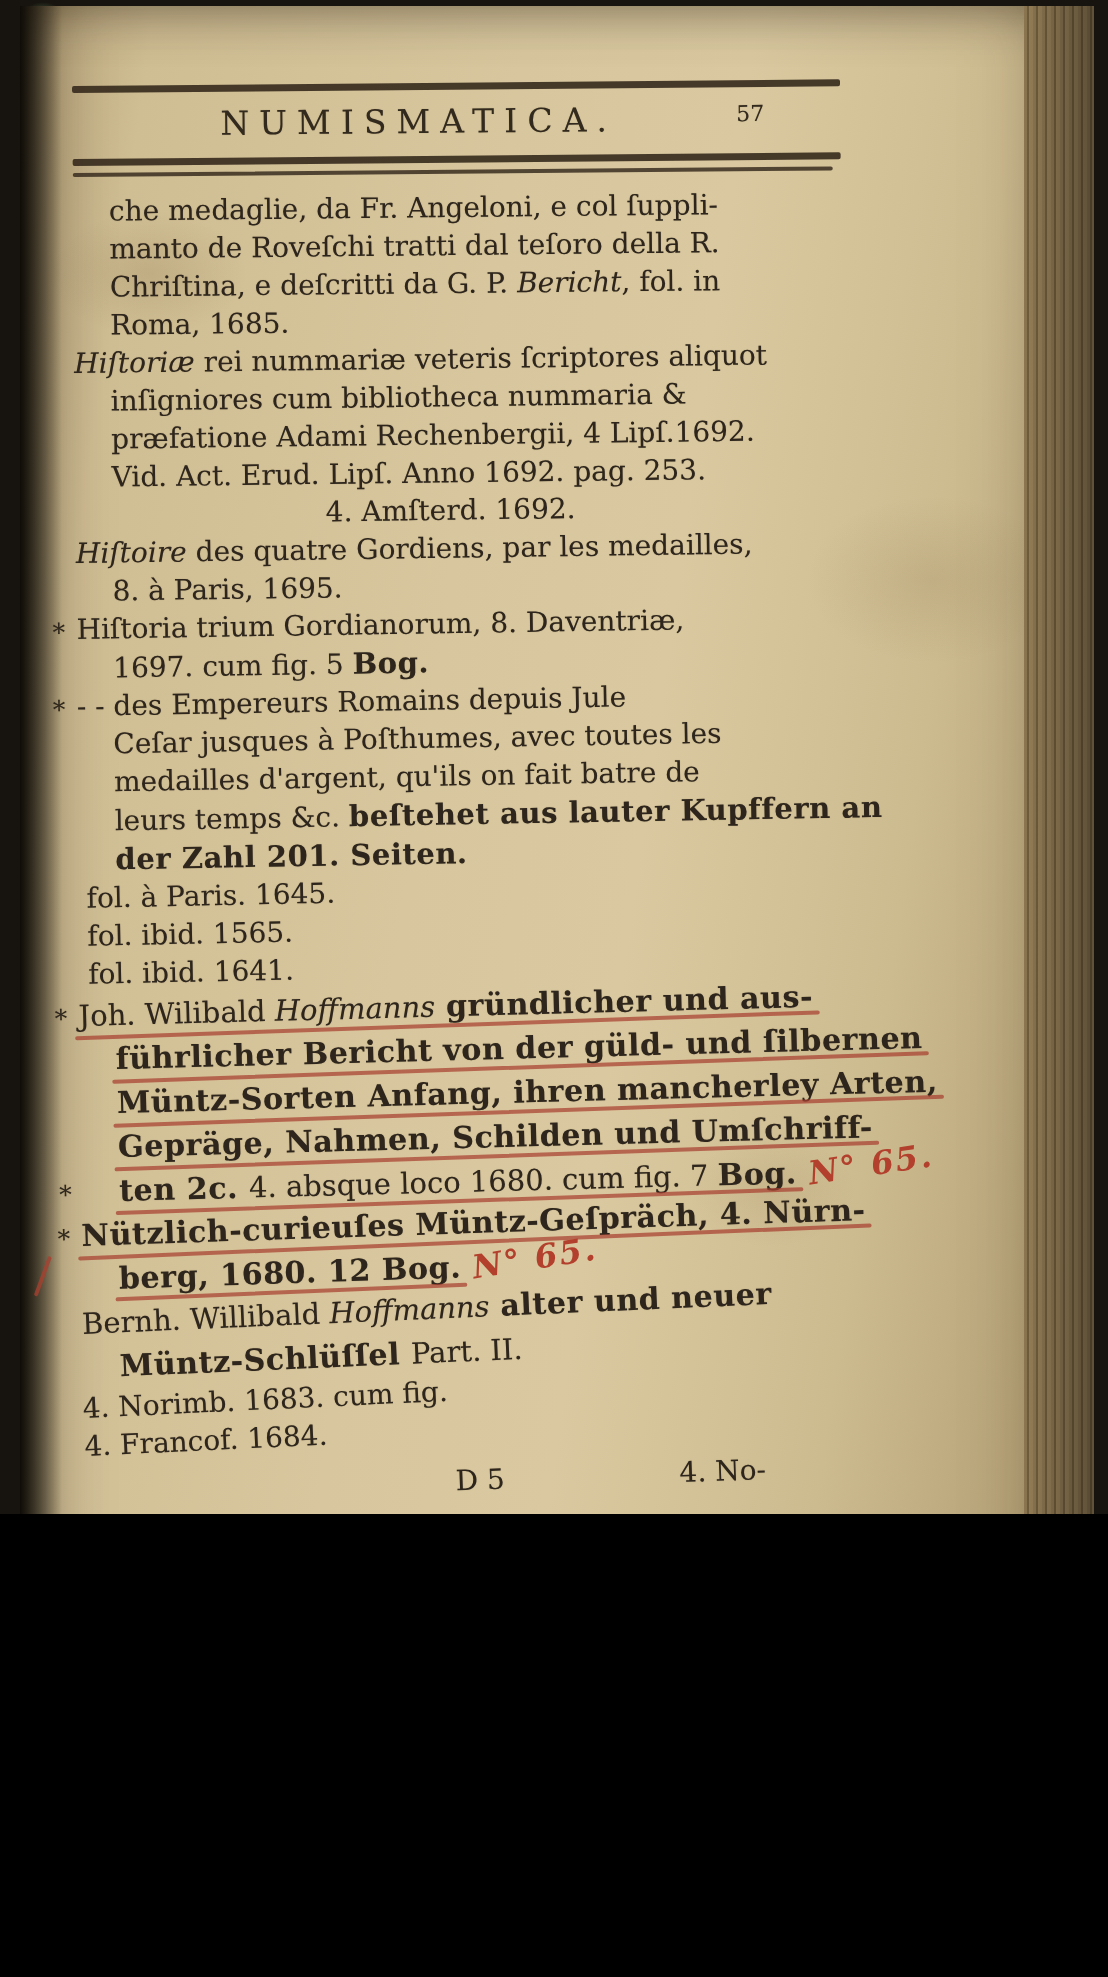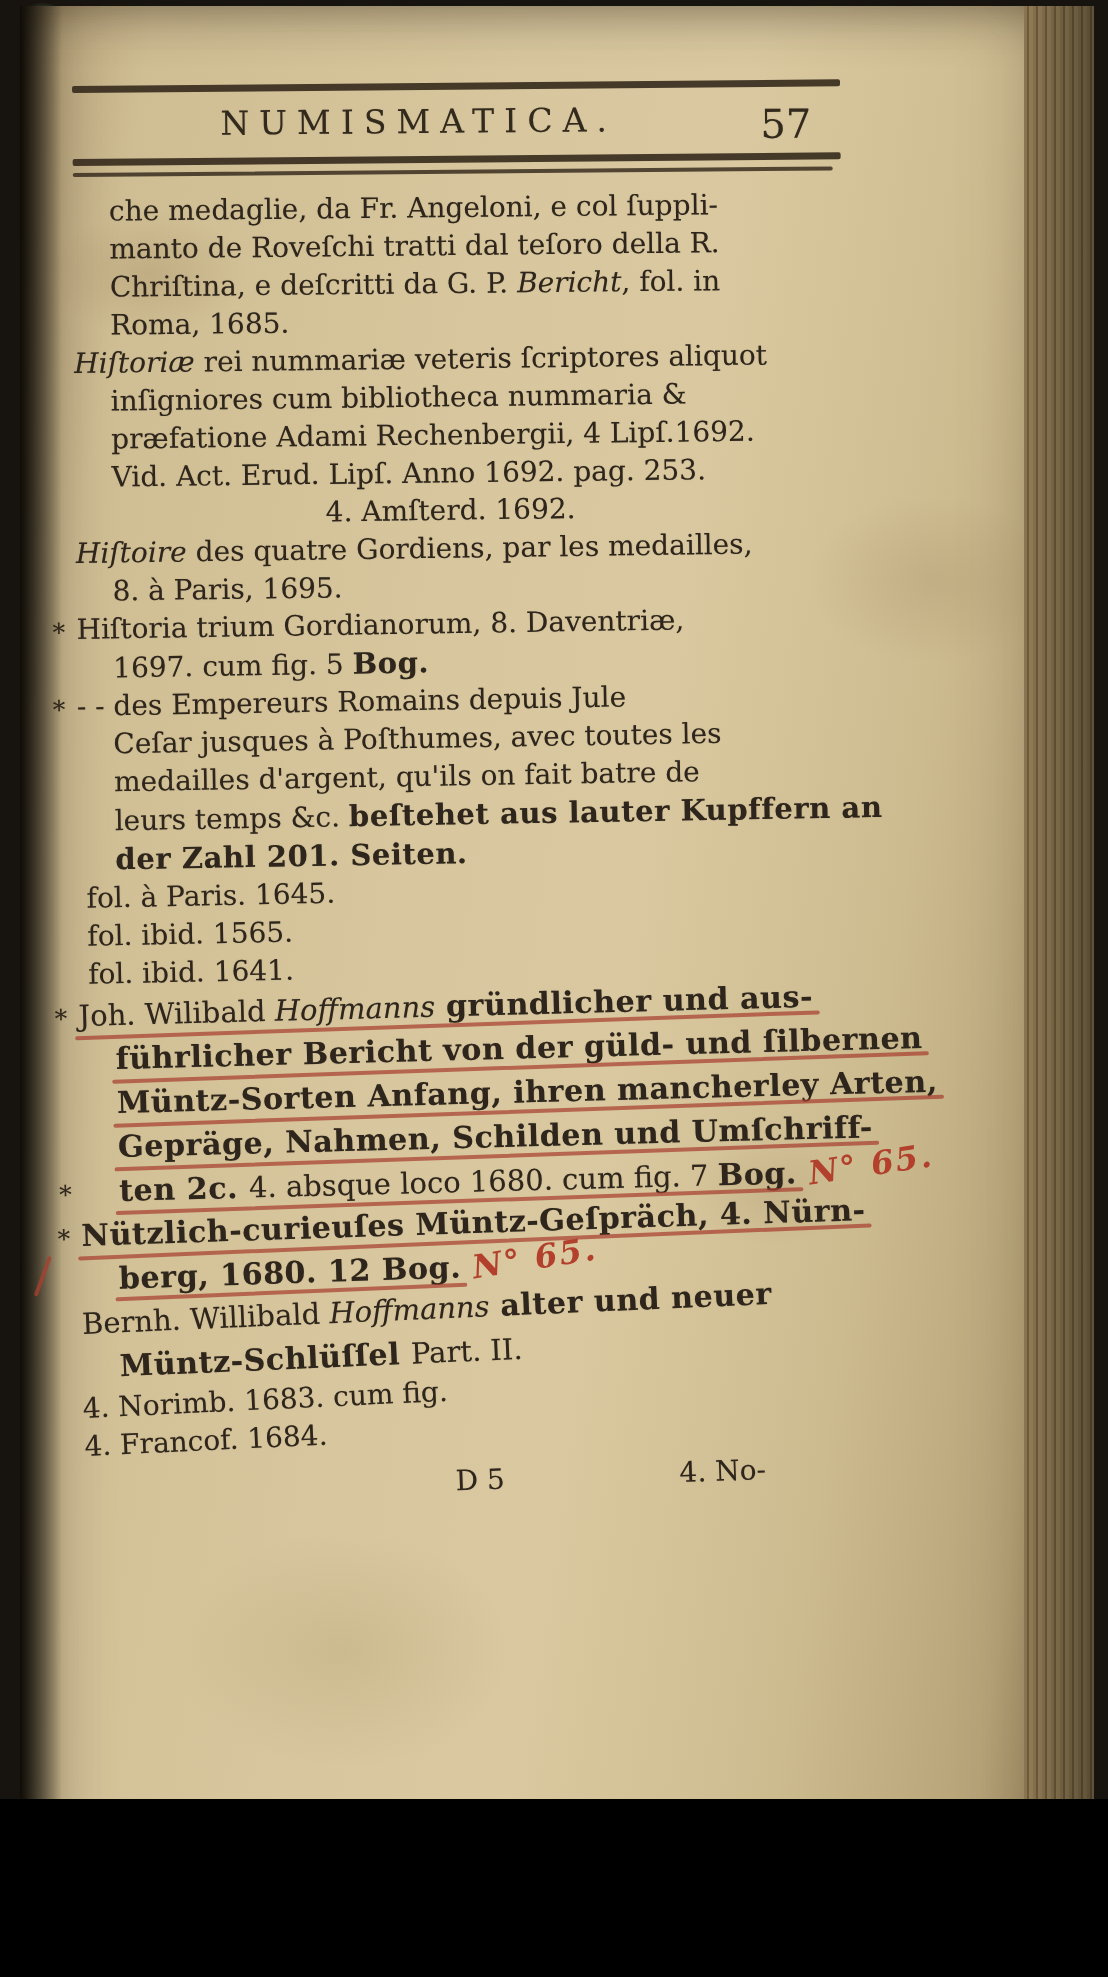--- a/index.html
+++ b/index.html
@@ -1,16 +1,16 @@
 <!DOCTYPE html>
 <html><head>
 <meta charset="utf-8">
 <style>
   html,body{margin:0;padding:0;background:#000;}
-  .scene{position:relative;width:1108px;height:1799px;background:#17130e;overflow:hidden;
+  .scene{position:relative;width:1108px;height:1514px;background:#17130e;overflow:hidden;
          font-family:"DejaVu Serif", serif;}
   .smudge{position:absolute;left:26px;top:2px;width:34px;height:18px;
           background:radial-gradient(closest-side,rgba(95,140,95,.45),transparent);}
   .page{position:absolute;left:20px;top:6px;width:1074px;height:1912px;
         background:linear-gradient(98deg,#b7a37a 0%,#cfbd93 10%,#d8c79e 38%,#dac9a0 55%,#cdbb90 75%,#b7a378 90%,#8e7a54 100%);
         box-shadow: inset 55px 0 70px -40px rgba(25,15,5,.6),
                     inset -80px 0 90px -50px rgba(30,18,6,.55),
                     inset 0 -50px 70px -40px rgba(30,18,6,.5),
                     inset 0 35px 55px -35px rgba(30,18,6,.35);}
   .page::before{content:"";position:absolute;inset:0;pointer-events:none;
@@ -28,21 +28,21 @@
   .edge-left{position:absolute;left:0;top:0;width:42px;height:100%;
         background:linear-gradient(90deg,#0f0c07,rgba(20,15,8,0));}
 
   .content{position:absolute;left:52px;top:80px;width:800px;color:#2e261c;
            transform:rotate(-0.5deg);transform-origin:top left;
            text-shadow:0 0 1px rgba(60,45,25,.35);}
   .rule{height:7px;background:#382d1e;border-radius:2px;width:768px;opacity:.92;}
   .rule.thin{height:4px;margin-top:7px;width:760px;opacity:.85;}
   .titlerow{position:relative;height:56px;margin:6px 0 4px 0;}
   .title{position:absolute;left:148px;top:6px;font-size:33px;letter-spacing:10px;color:#332a1e;}
-  .pagenum{position:absolute;left:688px;top:8px;font-size:40px;color:#332a1e;}
+  .pagenum{position:absolute;left:664px;top:8px;font-size:22px;color:#332a1e;}
 
   .textblock{margin-top:16px;font-size:28px;line-height:38px;}
   .para{transform-origin:left center;}
   .p-indent .line{padding-left:36px;}
   .p-hang .line:not(:first-child){padding-left:36px;}
   .p-center .line{padding-left:250px;}
   .p-eds .line{padding-left:8px;}
   .p-flush .line{padding-left:0;}
   .p-big{line-height:43px;font-size:29px;}
   .line{position:relative;white-space:nowrap;}

